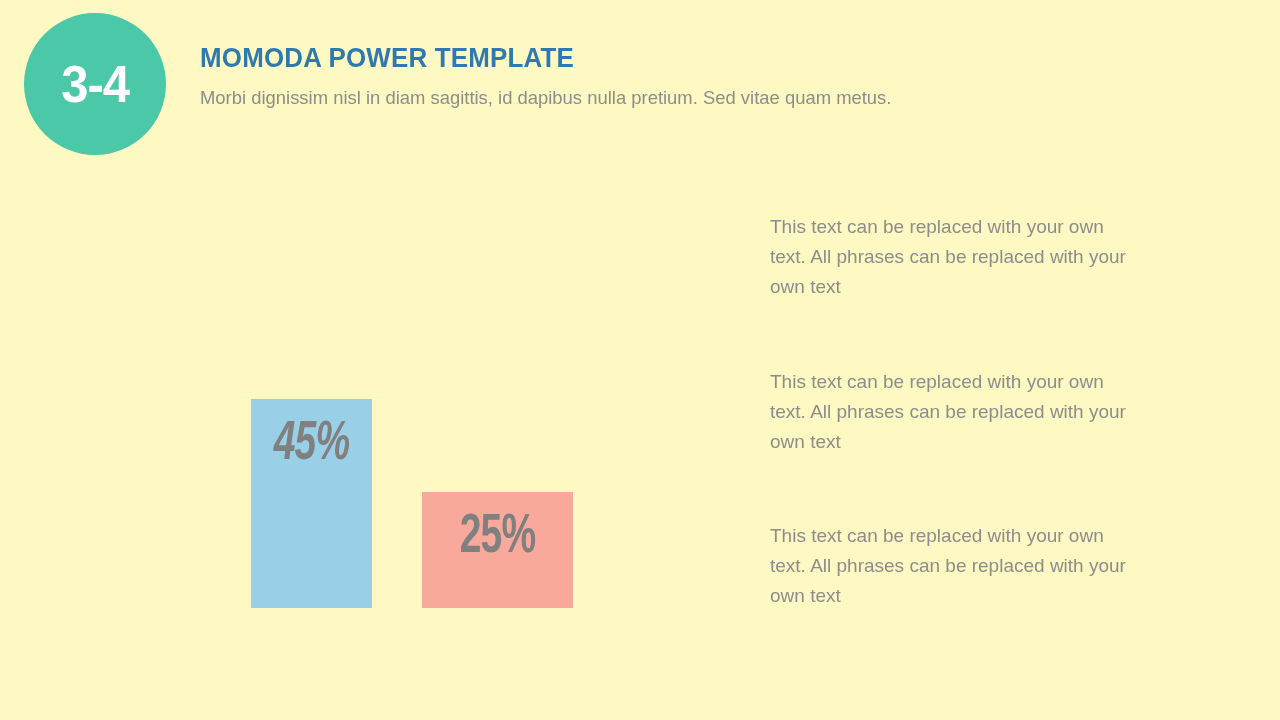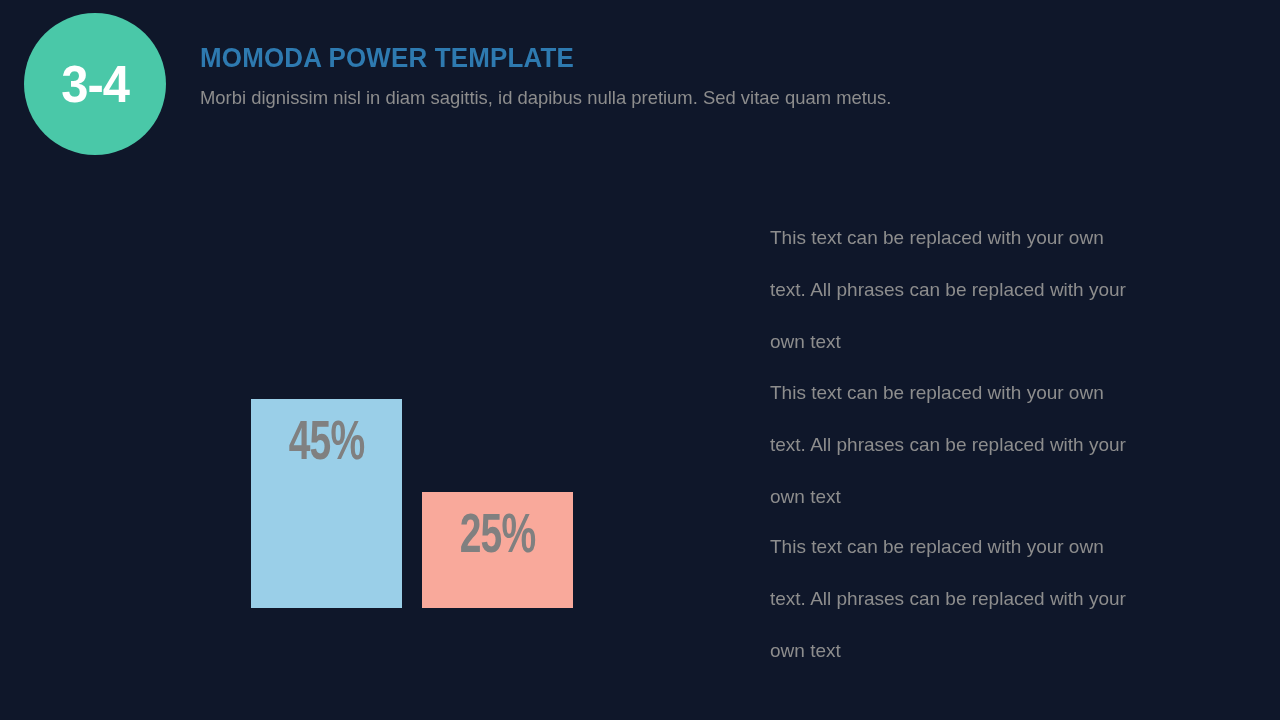--- a/index.html
+++ b/index.html
@@ -14,21 +14,21 @@
     font-family: "Liberation Sans", "DejaVu Sans", sans-serif;
     overflow: hidden;
     position: relative;
   }
 
   .slide {
     position: absolute;
     inset: 0;
     width: 1280px;
     height: 720px;
-    background: #0f172a;
+    background: #fef9c3;
   }
 
   
   .header {
     position: absolute;
     left: 0;
     top: 0;
     width: 1280px;
     height: 170px;
   }
@@ -123,21 +123,21 @@
     width: 400px;
     height: 720px;
   }
 
   .text-block {
     position: absolute;
     left: 0;
     width: 366px;
     color: #8d8d8d;
     font-size: 19px;
-    line-height: 52px;
+    line-height: 30px;
     font-weight: normal;
   }
   .text-block.b0 { top: 212px; }
   .text-block.b1 { top: 367px; }
   .text-block.b2 { top: 521px; }
 </style>
 </head>
 <body>
 
 <div class="slide">
@@ -149,21 +149,21 @@
     </div>
 
     <div class="header-title">MOMODA POWER TEMPLATE</div>
 
     <div class="header-subtitle">Morbi dignissim nisl in diam sagittis, id dapibus nulla pretium. Sed vitae quam metus.</div>
   </div>
 
   <div class="chart-area">
 
 
-    <div class="bar" id="bar-1" style="left: 251px; width: 151px; height: 209px; bottom: 112px; background-color: rgb(154, 207, 232);">
+    <div class="bar" id="bar-1" style="left: 251px; width: 121px; height: 209px; bottom: 112px; background-color: rgb(154, 207, 232); font-style: italic;">
       <span class="bar-value" style="color: rgb(128, 128, 128);">45%</span>
     </div>
 
     <div class="bar" id="bar-2" style="left: 422px; width: 151px; height: 116px; bottom: 112px; background-color: rgb(249, 169, 155); margin-top: 24px;">
       <span class="bar-value" style="color: rgb(128, 128, 128);">25%</span>
     </div>
 
   </div>
 
   <div class="text-column">

